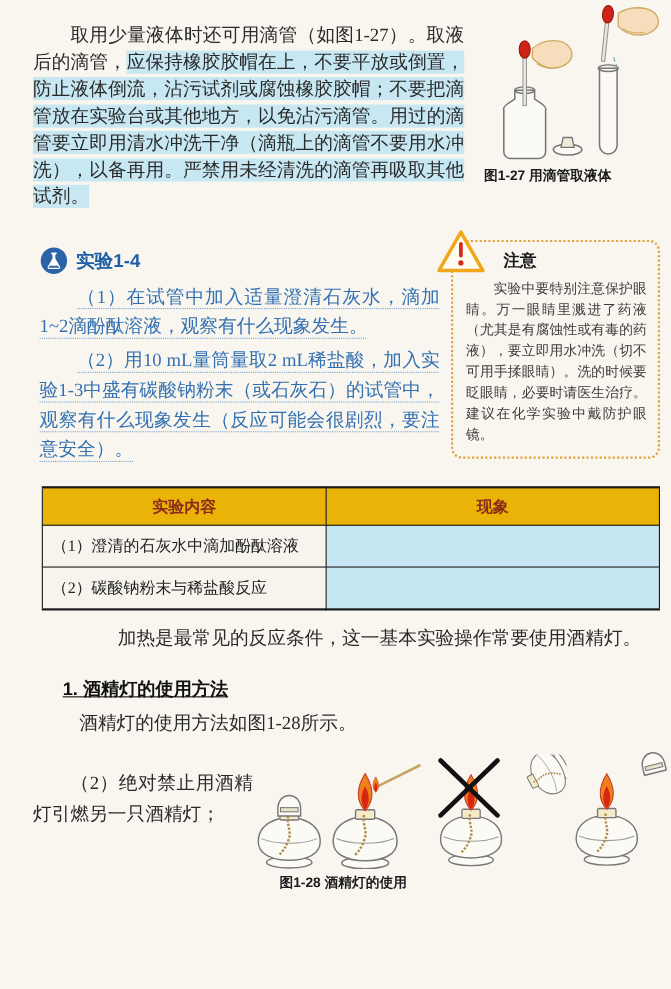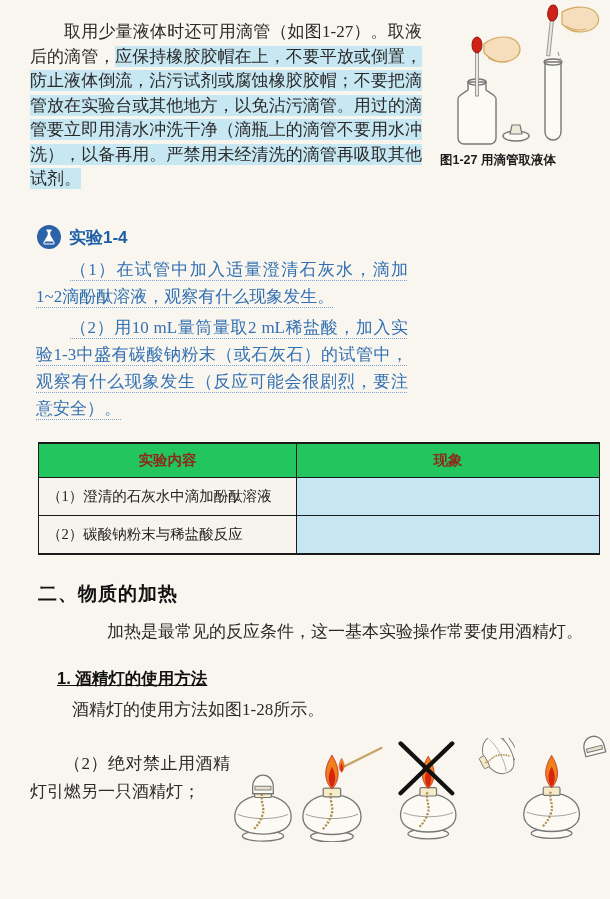--- a/index.html
+++ b/index.html
@@ -47,21 +47,21 @@
   .notice-body{
     margin:0; font-size:12.5px; line-height:19px; color:#3a3a3a;
     text-align:justify; text-indent:2em;
   }
   
   table.exp-table{
     border-collapse:collapse; width:562px; margin:16px 10px 0 38px;
     border-top:2.5px solid #1a1a1a; border-bottom:2.5px solid #1a1a1a;
   }
   .exp-table th{
-    background:#22c55e; color:#8c2b1c;
+    background:#eab308; color:#8c2b1c;
     font-family:"Liberation Sans","DejaVu Sans",sans-serif;
     font-weight:bold; font-size:14.5px; height:31px;
     border:1.5px solid #1a1a1a;
   }
   .exp-table td{ height:35px; border:1.5px solid #1a1a1a; font-size:14.5px; }
   .exp-table td.cell-content{ background:#f6f4ed; padding-left:8px; color:#222; }
   .exp-table td.cell-phenom{ background:#c7e6f3; }
   .exp-table .col-content{ width:46%; } .exp-table .col-phenom{ width:54%; }
   
   .sec2-heading{
@@ -155,20 +155,29 @@
           <circle cx="13" cy="13" r="12" fill="#2b63a8"></circle>
           <path d="M10.5,5.5 h5 v1.2 l-1.2,1.2 v3 l4.3,7.6 a1.4,1.4 0 0 1 -1.2,2 H8.6 a1.4,1.4 0 0 1 -1.2,-2 l4.3,-7.6 v-3 L10.5,6.7 Z" fill="#fff"></path>
           <path d="M9.2,17.5 h7.6 l1.2,2 H8 Z" fill="#2b63a8"></path>
         </svg>
         <span class="exp-title">实验1-4</span>
       </div>
       <p class="exp-step">（1）在试管中加入适量澄清石灰水，滴加1~2滴酚酞溶液，观察有什么现象发生。</p>
       <p class="exp-step">（2）用10 mL量筒量取2 mL稀盐酸，加入实验1-3中盛有碳酸钠粉末（或石灰石）的试管中，观察有什么现象发生（反应可能会很剧烈，要注意安全）。</p>
     </div>
 
+    <aside class="notice">
+      <svg class="notice-triangle" width="46" height="42" viewBox="0 0 46 42">
+        <path d="M23,3 L43,38 H3 Z" fill="#fffdf2" stroke="#f2a71b" stroke-width="3.2" stroke-linejoin="round"></path>
+        <rect x="21.3" y="12" width="3.4" height="14" rx="1.7" fill="#d6281a"></rect>
+        <circle cx="23" cy="31" r="2.4" fill="#d6281a"></circle>
+      </svg>
+      <h3 class="notice-title">注意</h3>
+      <p class="notice-body">实验中要特别注意保护眼睛。万一眼睛里溅进了药液（尤其是有腐蚀性或有毒的药液），要立即用水冲洗（切不可用手揉眼睛）。洗的时候要眨眼睛，必要时请医生治疗。建议在化学实验中戴防护眼镜。</p>
+    </aside>
   </div>
 
   <table class="exp-table">
     <colgroup>
         <col class="col-content">
         <col class="col-phenom">
       </colgroup>
     <thead>
       <tr>
         <th>实验内容</th>
@@ -180,21 +189,20 @@
         <td class="cell-content">（1）澄清的石灰水中滴加酚酞溶液</td>
         <td class="cell-phenom"></td>
       </tr>
       <tr>
         <td class="cell-content">（2）碳酸钠粉末与稀盐酸反应</td>
         <td class="cell-phenom"></td>
       </tr>
     </tbody>
   </table>
 
-  <h2 class="sec2-heading">二、物质的加热</h2>
   <p class="sec2-intro">加热是最常见的反应条件，这一基本实验操作常要使用酒精灯。</p>
   <h3 class="sub1-heading">1. 酒精灯的使用方法</h3>
   <p class="sub1-line">酒精灯的使用方法如图1-28所示。</p>
 
   <div class="lamp-row">
     <div class="points-col">
       <p class="point">（2）绝对禁止用酒精灯引燃另一只酒精灯；</p>
     </div>
 
     <figure class="fig128">
@@ -221,16 +229,17 @@
             <line x1="26" y1="-48" x2="-30" y2="6" stroke="#111" stroke-width="4.6" stroke-linecap="round"></line>
           </g>
         </svg>
 
         <svg width="92" height="110" viewBox="-33 -56 96 112">
           <use href="#lampBody"></use>
           <use href="#flameG" transform="translate(0,-1)"></use>
           <use href="#capG" transform="translate(46,-42) rotate(-14)"></use>
         </svg>
       </div>
+      <figcaption class="fig-caption">图1-28 酒精灯的使用</figcaption>
     </figure>
   </div>
 
 </div>
 
 </body></html>

